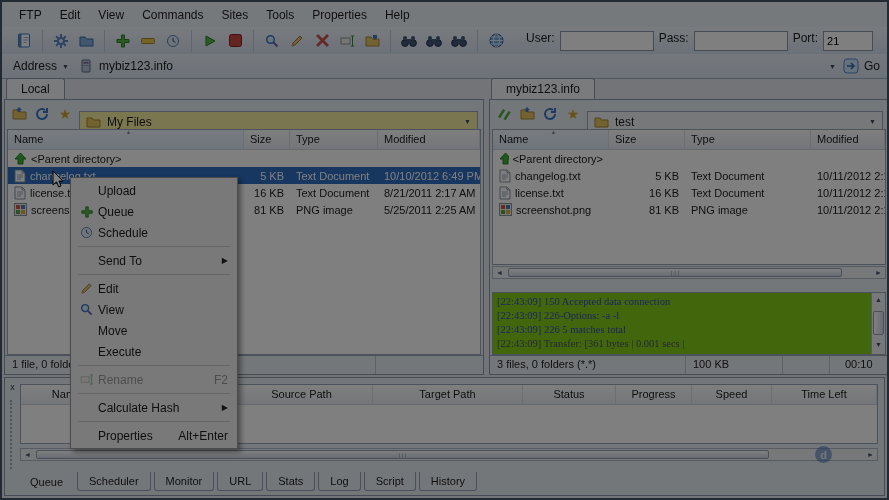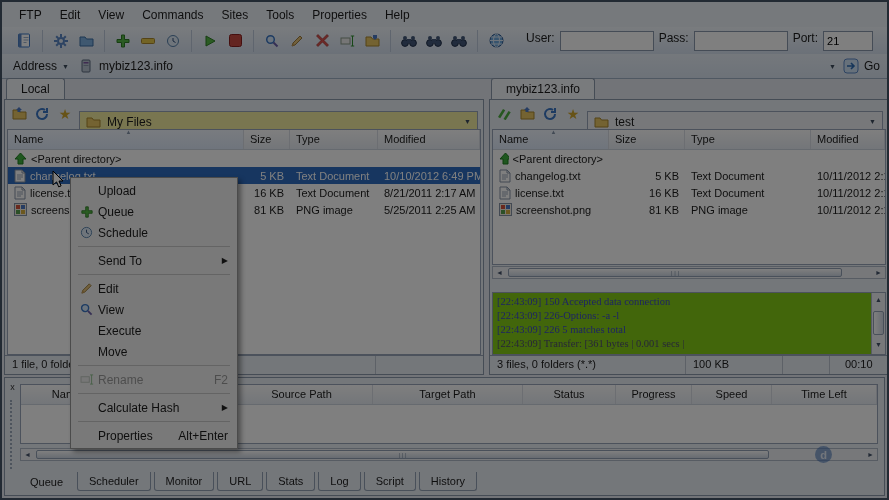--- a/index.html
+++ b/index.html
@@ -573,25 +573,25 @@
         <span class="ic">
           <svg width="13" height="13" viewBox="0 0 14 14">
             <circle cx="5.5" cy="5.5" r="3.8" fill="#d6e9fb" stroke="#3a76c4" stroke-width="1.5"></circle>
             <path d="M8.5 8.5l4 4" stroke="#6b5fa8" stroke-width="2"></path>
           </svg>
         </span>
         <span class="lbl">View</span>
       </div>
     <div class="ci">
         <span class="ic"></span>
+        <span class="lbl">Move</span>
+      </div>
+    <div class="ci">
+        <span class="ic"></span>
         <span class="lbl">Execute</span>
-      </div>
-    <div class="ci">
-        <span class="ic"></span>
-        <span class="lbl">Move</span>
       </div>
     <div class="csep"></div>
     <div class="ci disabled">
         <span class="ic" style="opacity:.5;">
           <svg width="14" height="11" viewBox="0 0 15 12">
             <rect x="1" y="3" width="9" height="6" fill="#ececec" stroke="#8a9a8a"></rect>
             <path d="M12.5 1v10M10.8 1h3.4M10.8 11h3.4" stroke="#2f8f2f"></path>
           </svg>
         </span>
         <span class="lbl">Rename</span>

